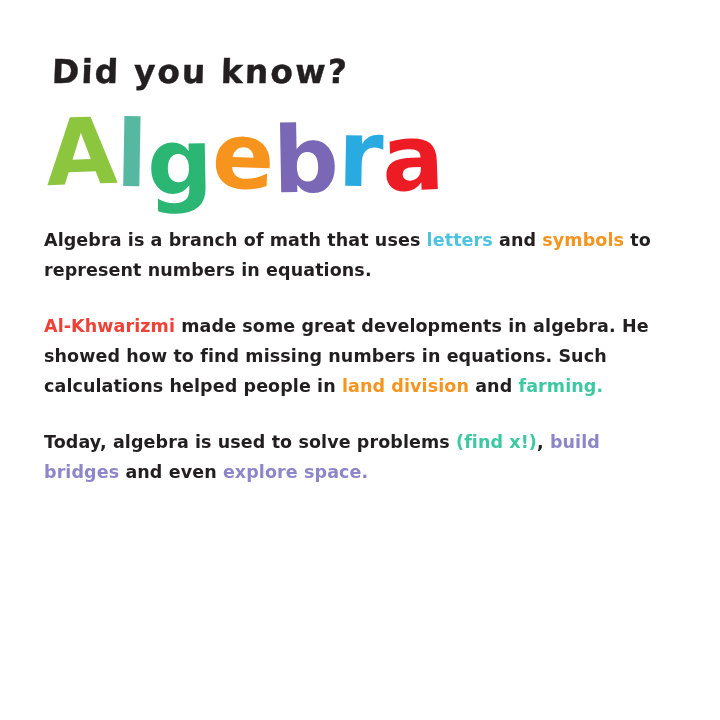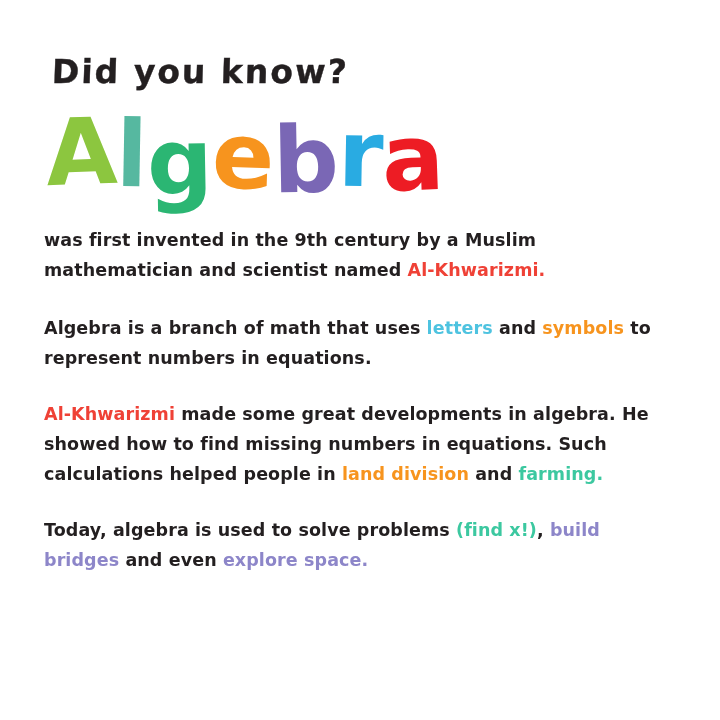--- a/index.html
+++ b/index.html
@@ -73,19 +73,18 @@
 </head>
 <body>
 
 <div class="page">
 
   <div class="kicker">Did you know?</div>
 
   <div class="bigword"><span class="l0" style="color: rgb(140, 198, 63);">A</span><span class="l1" style="color: rgb(86, 184, 160);">l</span><span class="l2" style="color: rgb(43, 182, 115);">g</span><span class="l3" style="color: rgb(247, 148, 30);">e</span><span class="l4" style="color: rgb(122, 103, 181);">b</span><span class="l5" style="color: rgb(41, 171, 226);">r</span><span class="l6" style="color: rgb(237, 28, 36);">a</span></div>
 
   <div class="body">
-      <p class="para first"><span class="hl" style="color: rgb(35, 31, 32);">was first invented in the 9th century by a Muslim mathematician and scientist named </span><span class="hl" style="color: rgb(239, 65, 54);">Al-Khwarizmi.</span></p>
       <p class="para"><span class="hl" style="color: rgb(35, 31, 32);">Algebra is a branch of math that uses </span><span class="hl" style="color: rgb(78, 195, 224);">letters</span><span class="hl" style="color: rgb(35, 31, 32);"> and </span><span class="hl" style="color: rgb(247, 148, 30);">symbols</span><span class="hl" style="color: rgb(35, 31, 32);"> to represent numbers in equations.</span></p>
       <p class="para"><span class="hl" style="color: rgb(239, 65, 54);">Al-Khwarizmi</span><span class="hl" style="color: rgb(35, 31, 32);"> made some great developments in algebra. He showed how to find missing numbers in equations. Such calculations helped people in </span><span class="hl" style="color: rgb(247, 148, 30);">land division</span><span class="hl" style="color: rgb(35, 31, 32);"> and </span><span class="hl" style="color: rgb(60, 200, 160);">farming.</span></p>
       <p class="para"><span class="hl" style="color: rgb(35, 31, 32);">Today, algebra is used to solve problems </span><span class="hl" style="color: rgb(60, 200, 160);">(find x!)</span><span class="hl" style="color: rgb(35, 31, 32);">, </span><span class="hl" style="color: rgb(141, 134, 201);">build bridges</span><span class="hl" style="color: rgb(35, 31, 32);"> and even </span><span class="hl" style="color: rgb(141, 134, 201);">explore space.</span></p>
     </div>
 
 </div>
 
 </body></html>

